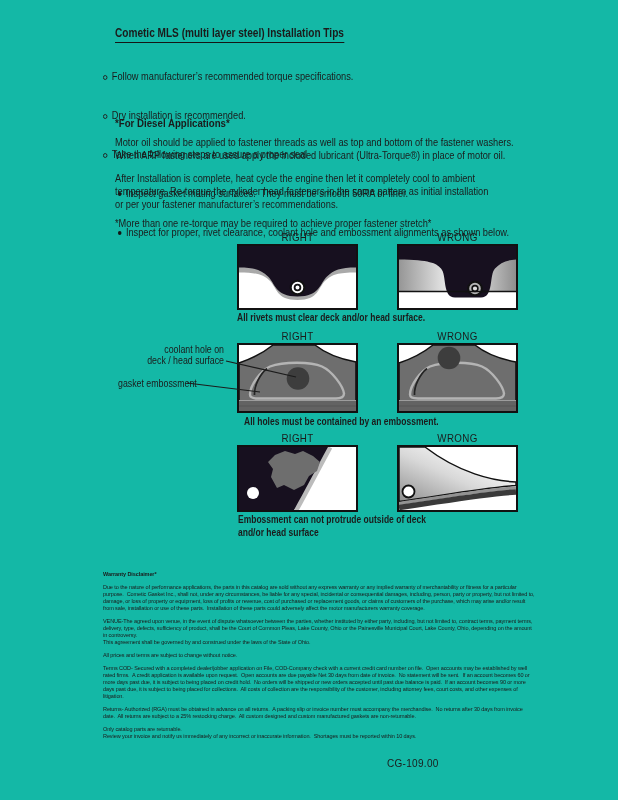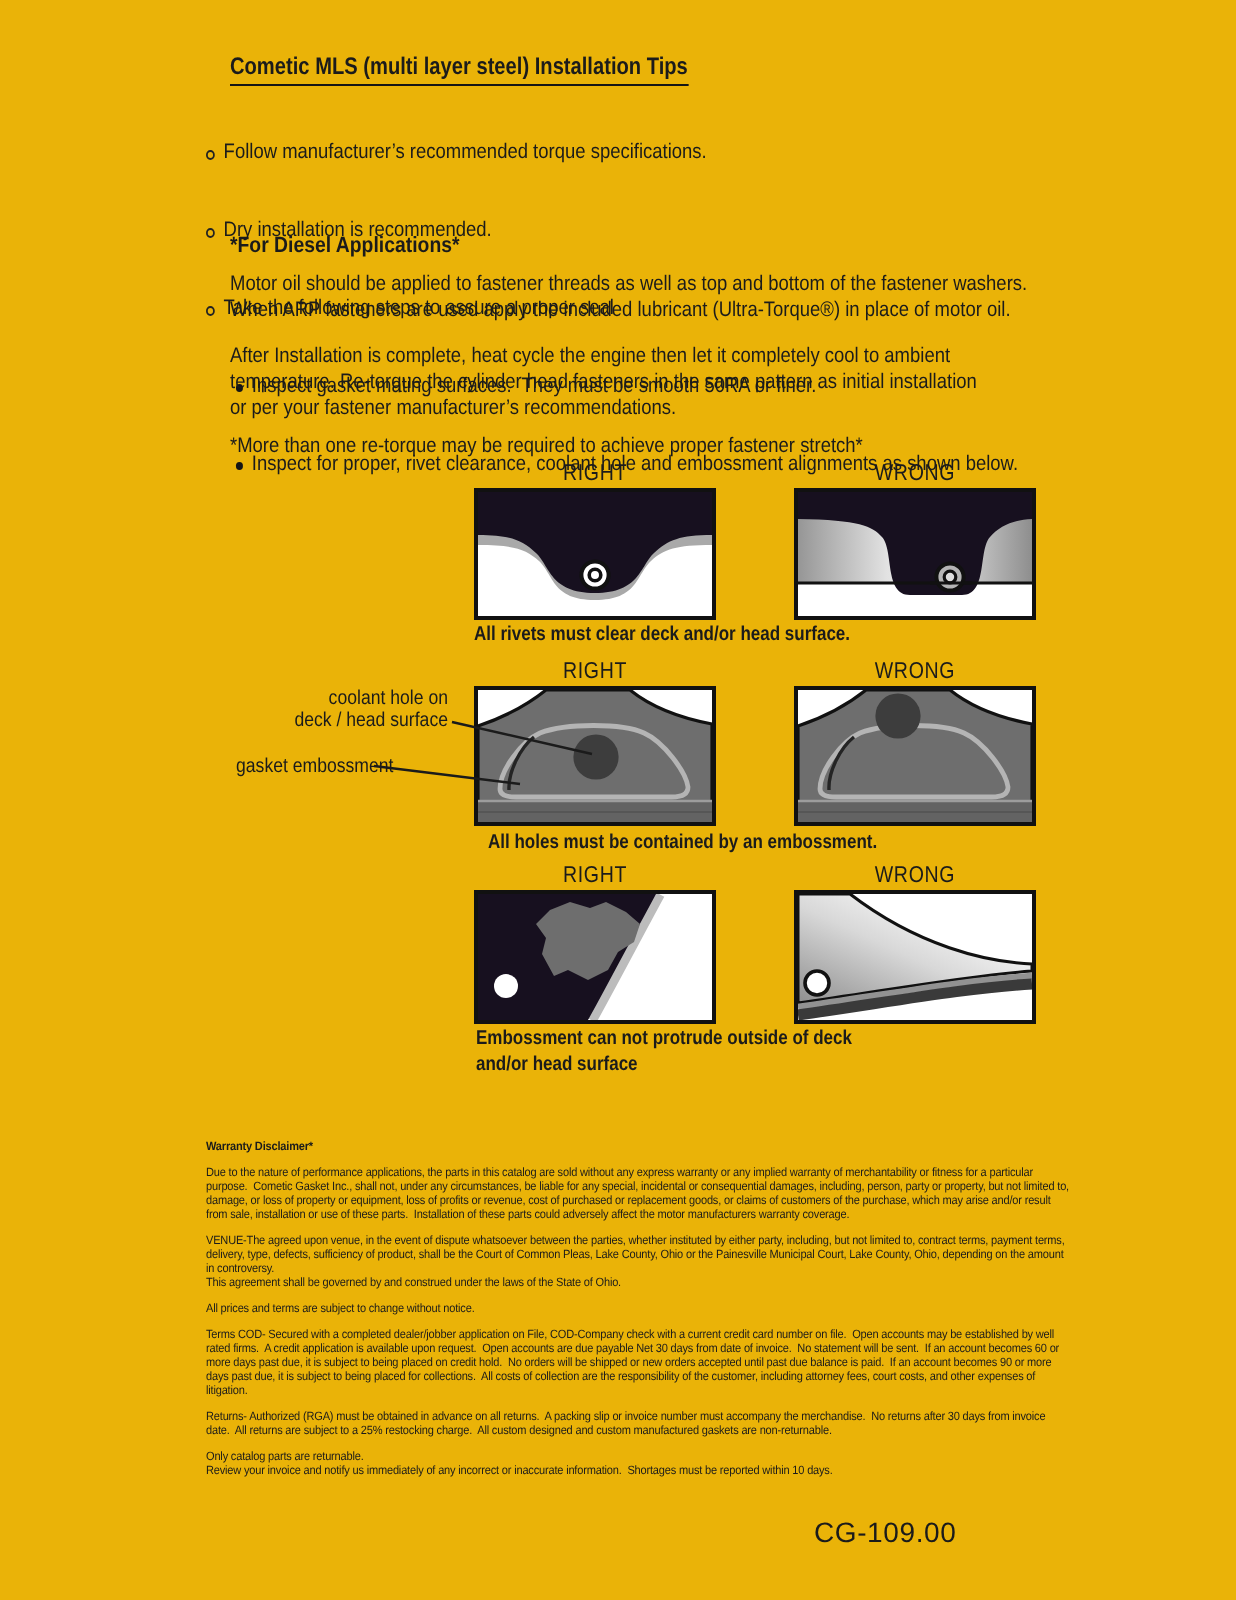--- a/index.html
+++ b/index.html
@@ -1,16 +1,16 @@
 <!DOCTYPE html>
 <html><head>
 <meta charset="utf-8">
 <style>
   html,body{margin:0;padding:0;background:#fff;}
-  .page{position:relative;width:618px;height:800px;background:#eab308;
+  .page{position:relative;width:618px;height:800px;background:#14b8a6;
         font-family:"Liberation Sans", sans-serif;color:#1b1b1b;overflow:hidden;}
   .abs{position:absolute;}
   .cond-l{transform:scaleX(.88);transform-origin:0 0;}
   .cond-c{transform:scaleX(.85);transform-origin:50% 0;}
   .cond-r{transform:scaleX(.88);transform-origin:100% 0;}
   .title{font-size:12px;font-weight:bold;border-bottom:1.5px solid #151515;
          padding-bottom:1.5px;transform:scaleX(.84);transform-origin:0 0;white-space:nowrap;}
   .body-text{font-size:10.5px;line-height:13px;white-space:pre-wrap;}
   .h-bold{font-size:11px;font-weight:bold;white-space:nowrap;}
   .bullet-row{display:flex;align-items:flex-start;}
@@ -20,21 +20,21 @@
                 margin:4.5px 5px 0 0;flex:none;}
   .sub{margin-left:17px;}
   .fig-header{font-size:11.5px;width:121px;text-align:center;letter-spacing:.4px;white-space:nowrap;}
   .fig-caption{font-size:10px;font-weight:bold;line-height:12.5px;white-space:nowrap;
                transform:scaleX(.85);transform-origin:0 0;}
   .label-small{font-size:10px;line-height:11px;white-space:nowrap;}
   .legal{width:470px;font-size:6px;line-height:7px;letter-spacing:-.1px;
          transform:scaleX(.92);transform-origin:0 0;}
   .legal p{margin:0 0 6px 0;white-space:pre-wrap;}
   .legal .legal-h{font-weight:bold;margin-bottom:6px;}
-  .code{font-size:14px;letter-spacing:.3px;white-space:nowrap;margin-left:20px;}
+  .code{font-size:10px;letter-spacing:.3px;white-space:nowrap;}
   svg{display:block;}
 </style>
 </head>
 <body>
 
 <div class="page">
 
   <div class="abs title" style="left:115px;top:26px">Cometic MLS (multi layer steel) Installation Tips</div>
 
   <div class="abs body-text cond-l" style="left:103px;top:44px;width:540px">

